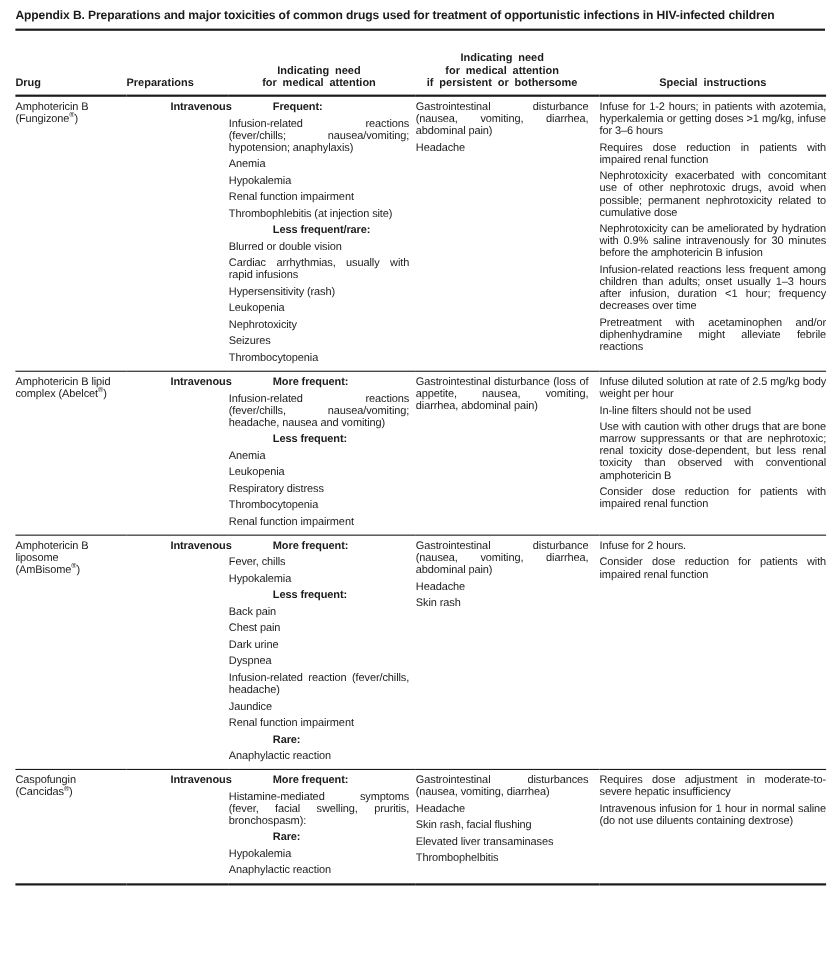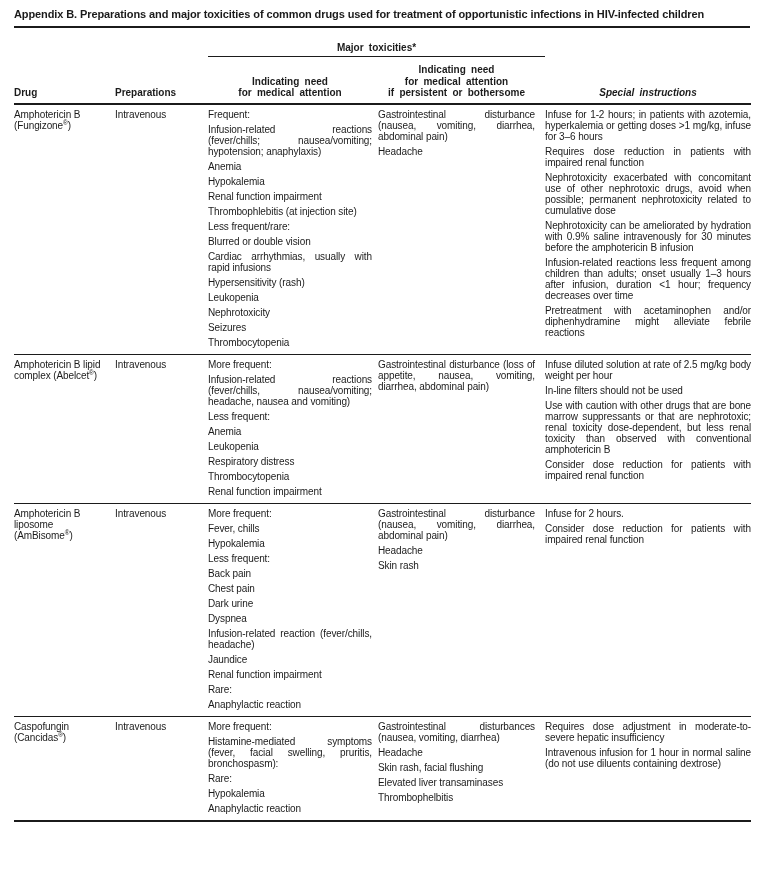--- a/index.html
+++ b/index.html
@@ -49,21 +49,21 @@
     vertical-align: bottom;
     border-bottom: 2px solid #1b1b1b;
     padding: 7px 0 4px 0;
     word-spacing: 2.5px;
     line-height: 11.5px;
   }
   .head-row th.c1 { text-align: left;  padding-right: 14px; }
   .head-row th.c2 { text-align: left;  padding-right: 14px; }
   .head-row th.c3 { text-align: center; white-space: pre-line; padding-right: 6px; }
   .head-row th.c4 { text-align: center; white-space: pre-line; padding-right: 10px; }
-  .head-row th.c5 { text-align: center; font-style: italic; }
+  .head-row th.c5 { text-align: center; }
 
   .section-row td {
     font-weight: bold;
     word-spacing: 2.5px;
     border-bottom: 1px solid #1b1b1b;
     padding: 3px 0 3px 0;
   }
 
   .data-row td {
     vertical-align: top;
@@ -78,47 +78,39 @@
   tbody tr:last-child td { border-bottom: 2px solid #1b1b1b; }
 
   .cell p {
     margin: 0 0 4px 0;
     line-height: 11px;
     letter-spacing: -0.1px;
     text-align: justify;
   }
   .cell p:last-child { margin-bottom: 0; }
   td.c1 .cell p, td.c2 .cell p { text-align: left; }
-  .cell p.b { font-weight: normal; }
+  .cell p.b { font-weight: bold; margin-left: 40px; }
   sup { font-size: 6.5px; line-height: 0; vertical-align: super; }
 </style>
 </head>
 <body>
 
 <div class="page">
 
   <div class="doc-title">Appendix B. Preparations and major toxicities of common drugs used for treatment of opportunistic infections in HIV-infected children</div>
 
   <table class="tox-table">
     <colgroup>
       <col class="w1">
         <col class="w2">
         <col class="w3">
         <col class="w4">
         <col class="w5">
     </colgroup>
     <thead>
-      <tr class="group-row">
-        <td></td>
-        <td></td>
-        <td colspan="2" class="group-cell">
-          <span class="group-label">Major toxicities*</span>
-        </td>
-        <td></td>
-      </tr>
       <tr class="head-row">
         <th class="c1">Drug</th>
         <th class="c2">Preparations</th>
         <th class="c3">Indicating need
 for medical attention</th>
         <th class="c4">Indicating need
 for medical attention
 if persistent or bothersome</th>
         <th class="c5">Special instructions</th>
       </tr>

